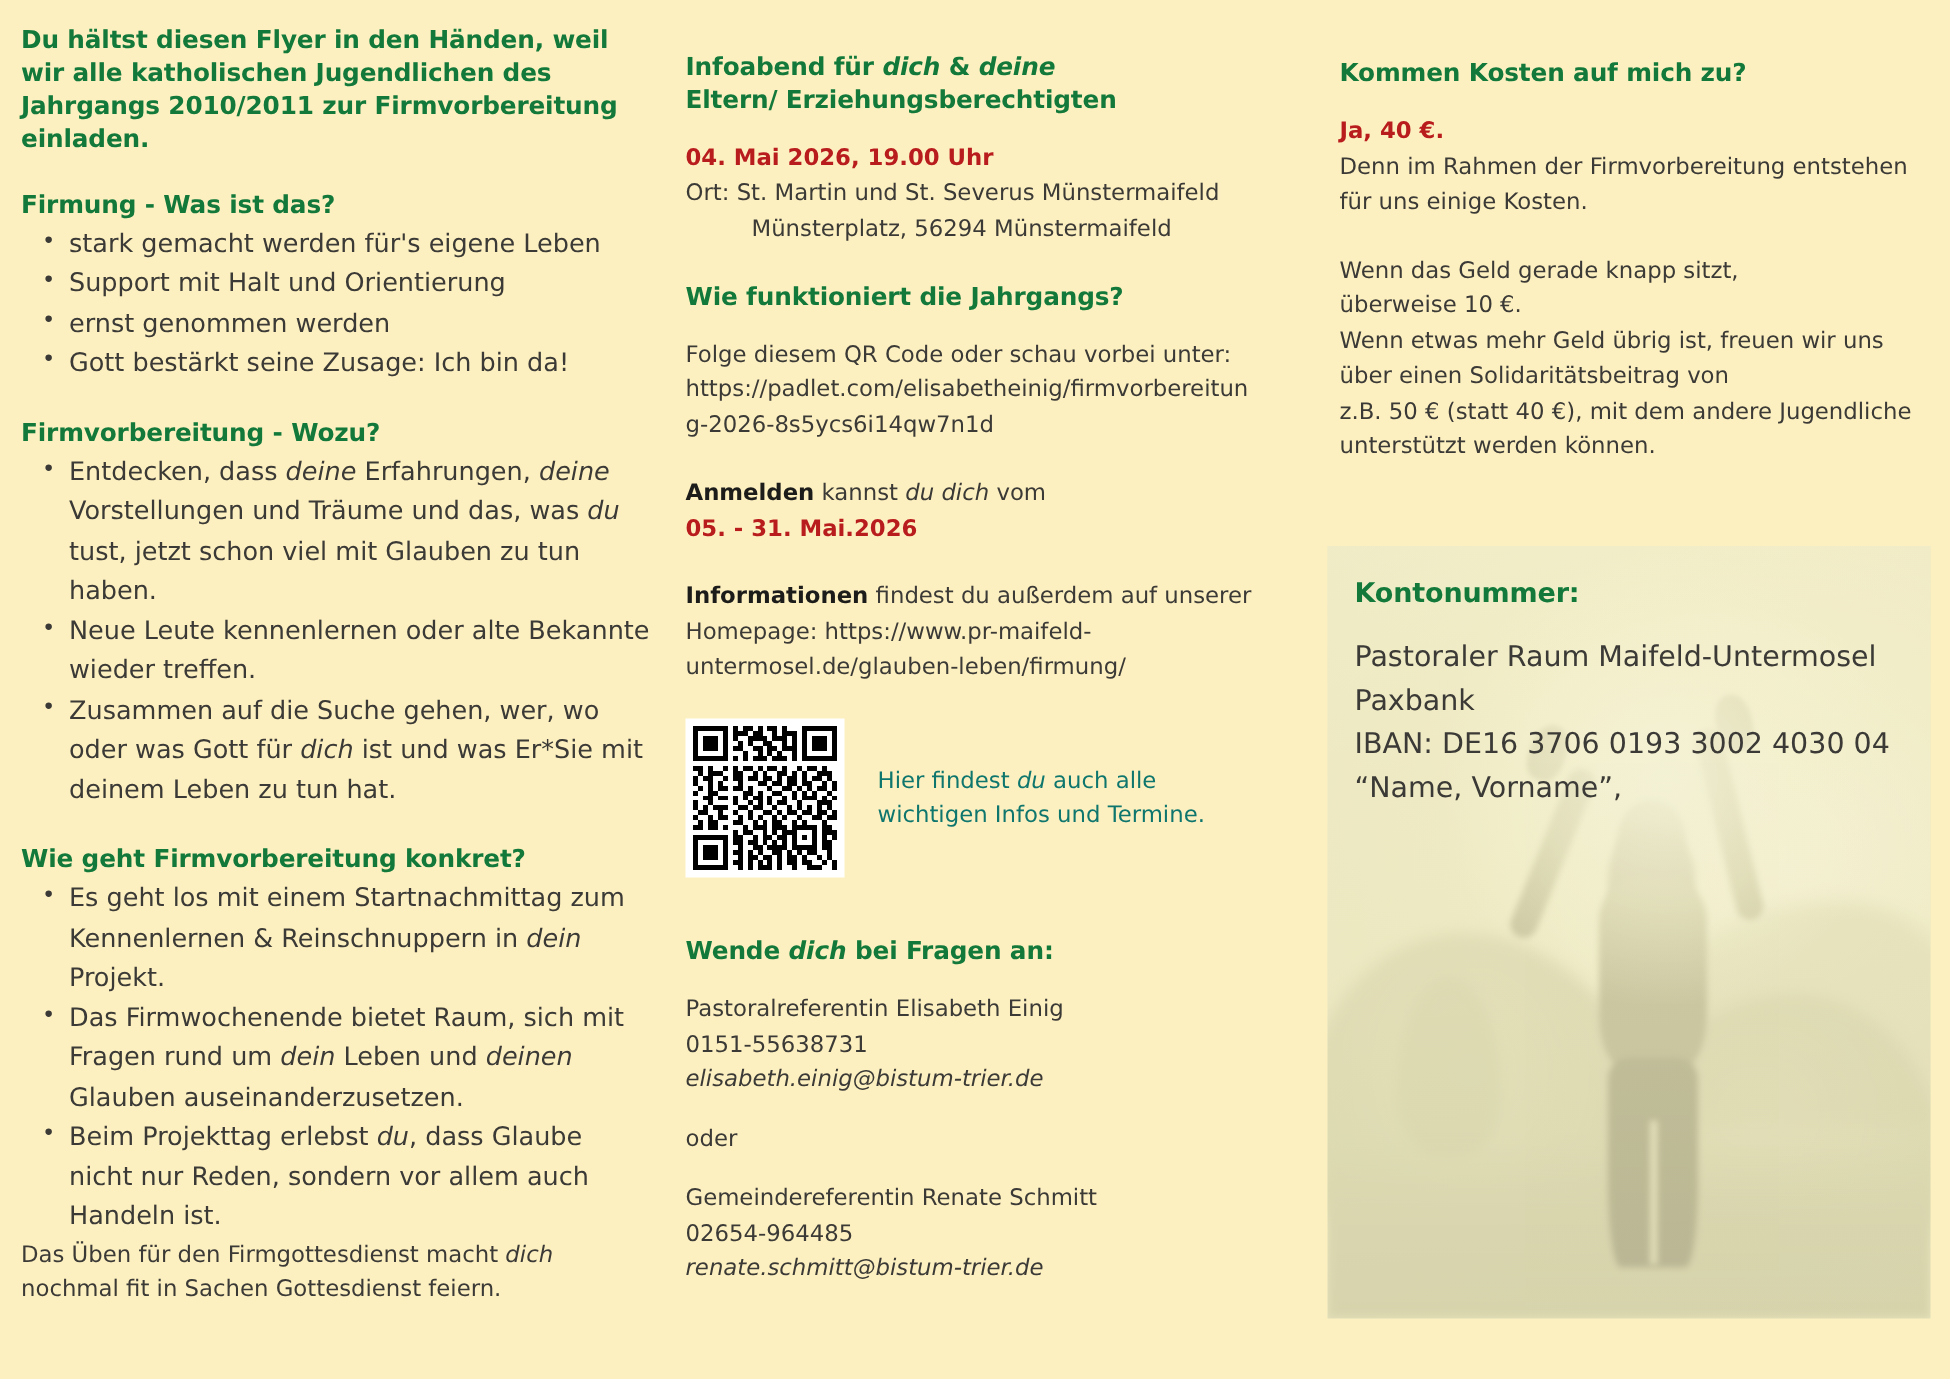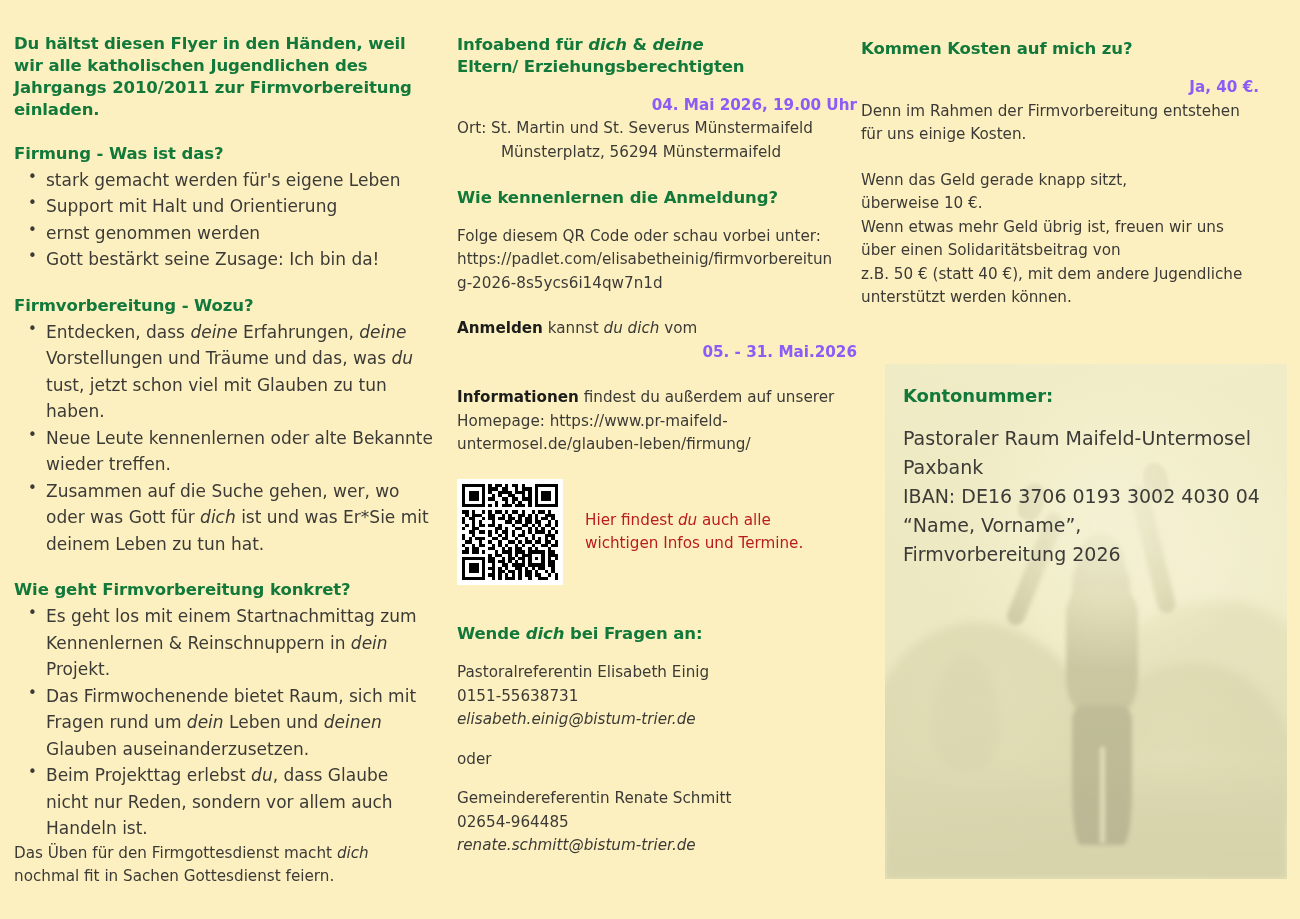--- a/index.html
+++ b/index.html
@@ -23,42 +23,42 @@
   }
 
   
   .col {
     position: absolute;
     top: 0;
     box-sizing: border-box;
   }
   .col-1 { left: 14px;  width: 420px; }
   .col-2 { left: 457px; width: 400px; }
-  .col-3 { left: 861px; width: 398px; }
+  .col-3 { left: 893px; width: 398px; }
 
   
   h2.head {
     color: #12793b;
     font-size: 16.5px;
     font-weight: bold;
     line-height: 1.33;
     margin: 0;
     letter-spacing: -0.1px;
   }
   h2.head em { font-style: italic; }
 
   p, ul {
     margin: 0;
     font-size: 15.2px;
     line-height: 1.55;
     color: #3b3a36;
     font-weight: 400;
   }
   p em, li em { font-style: italic; }
-  p.bold, span.bold { font-weight: bold; color: #8b5cf6; text-align: right; }
+  p.bold, span.bold { font-weight: bold; color: #b91c1c; }
   b { color: #1c1c1a; text-align: right; }
 
   ul.bul {
     list-style: none;
     padding: 0;
     margin: 2px 0 0 0;
   }
   ul.bul > li {
     position: relative;
     padding-left: 32px;
@@ -91,21 +91,21 @@
     height: 106px;
     background: #ffffff;
     padding: 5px;
     box-sizing: border-box;
     flex: 0 0 auto;
   }
   .qr-box svg { display: block; width: 100%; height: 100%; }
   .qr-caption {
     font-size: 15.2px;
     line-height: 1.5;
-    color: #b91c1c;
+    color: #0f766e;
   }
 
   
   .konto-panel {
     position: absolute;
     left: 885px;
     top: 364px;
     width: 402px;
     height: 515px;
     background: linear-gradient(160deg, #ecebc8 0%, #e9e8c4 38%, #e4e3bd 100%);
@@ -255,21 +255,21 @@
   .ph-wash {
     position: absolute; inset: 0;
     background: linear-gradient(to bottom, rgba(252,244,206,0.62) 0%, rgba(250,242,202,0.40) 30%, rgba(246,238,196,0.34) 100%);
   }
 </style>
 </head>
 <body>
 
 <div class="page">
 
-  <div class="col col-1" style="padding-top:33px;">
+  <div class="col col-1" style="padding-top:16px;">
 
     <h2 class="head">Du hältst diesen Flyer in den Händen, weil wir alle katholischen Jugendlichen des Jahrgangs 2010/2011 zur Firmvorbereitung einladen.</h2>
 
     <div class="sp-lg"></div>
 
     <h2 class="head">Firmung - Was ist das?</h2>
     <ul class="bul">
       <li>stark gemacht werden für's eigene Leben</li>
       <li>Support mit Halt und Orientierung</li>
       <li>ernst genommen werden</li>
@@ -301,21 +301,21 @@
     <h2 class="head">Infoabend für <em>dich</em> &amp; <em>deine</em><br>Eltern/ Erziehungsberechtigten</h2>
 
     <div class="sp-md"></div>
 
     <p class="bold">04. Mai 2026, 19.00 Uhr</p>
     <p>Ort: St. Martin und St. Severus Münstermaifeld</p>
     <p class="indent">Münsterplatz, 56294 Münstermaifeld</p>
 
     <div class="sp-lg"></div>
 
-    <h2 class="head">Wie kennenlernen die Anmeldung?</h2>
+    <h2 class="head">Wie funktioniert die Jahrgangs?</h2>
 
     <div class="sp-md"></div>
 
     <p>Folge diesem QR Code oder schau vorbei unter:</p>
     <p>https://padlet.com/elisabetheinig/firmvorbereitun</p>
     <p>g-2026-8s5ycs6i14qw7n1d</p>
 
     <div class="sp-lg"></div>
 
     <p><b>Anmelden</b><span> kannst </span><em>du dich</em><span> vom</span></p>
@@ -642,17 +642,16 @@
       <div class="ph-wash"></div>
     </div>
 
     <div class="konto-inner">
       <h2 class="head">Kontonummer:</h2>
       <div class="sp-md"></div>
       <p>Pastoraler Raum Maifeld-Untermosel</p>
       <p>Paxbank</p>
       <p>IBAN:  DE16 3706 0193 3002 4030 04</p>
       <p>“Name, Vorname”,</p>
-      <p>Firmvorbereitung 2026</p>
     </div>
   </div>
 
 </div>
 
 </body></html>

